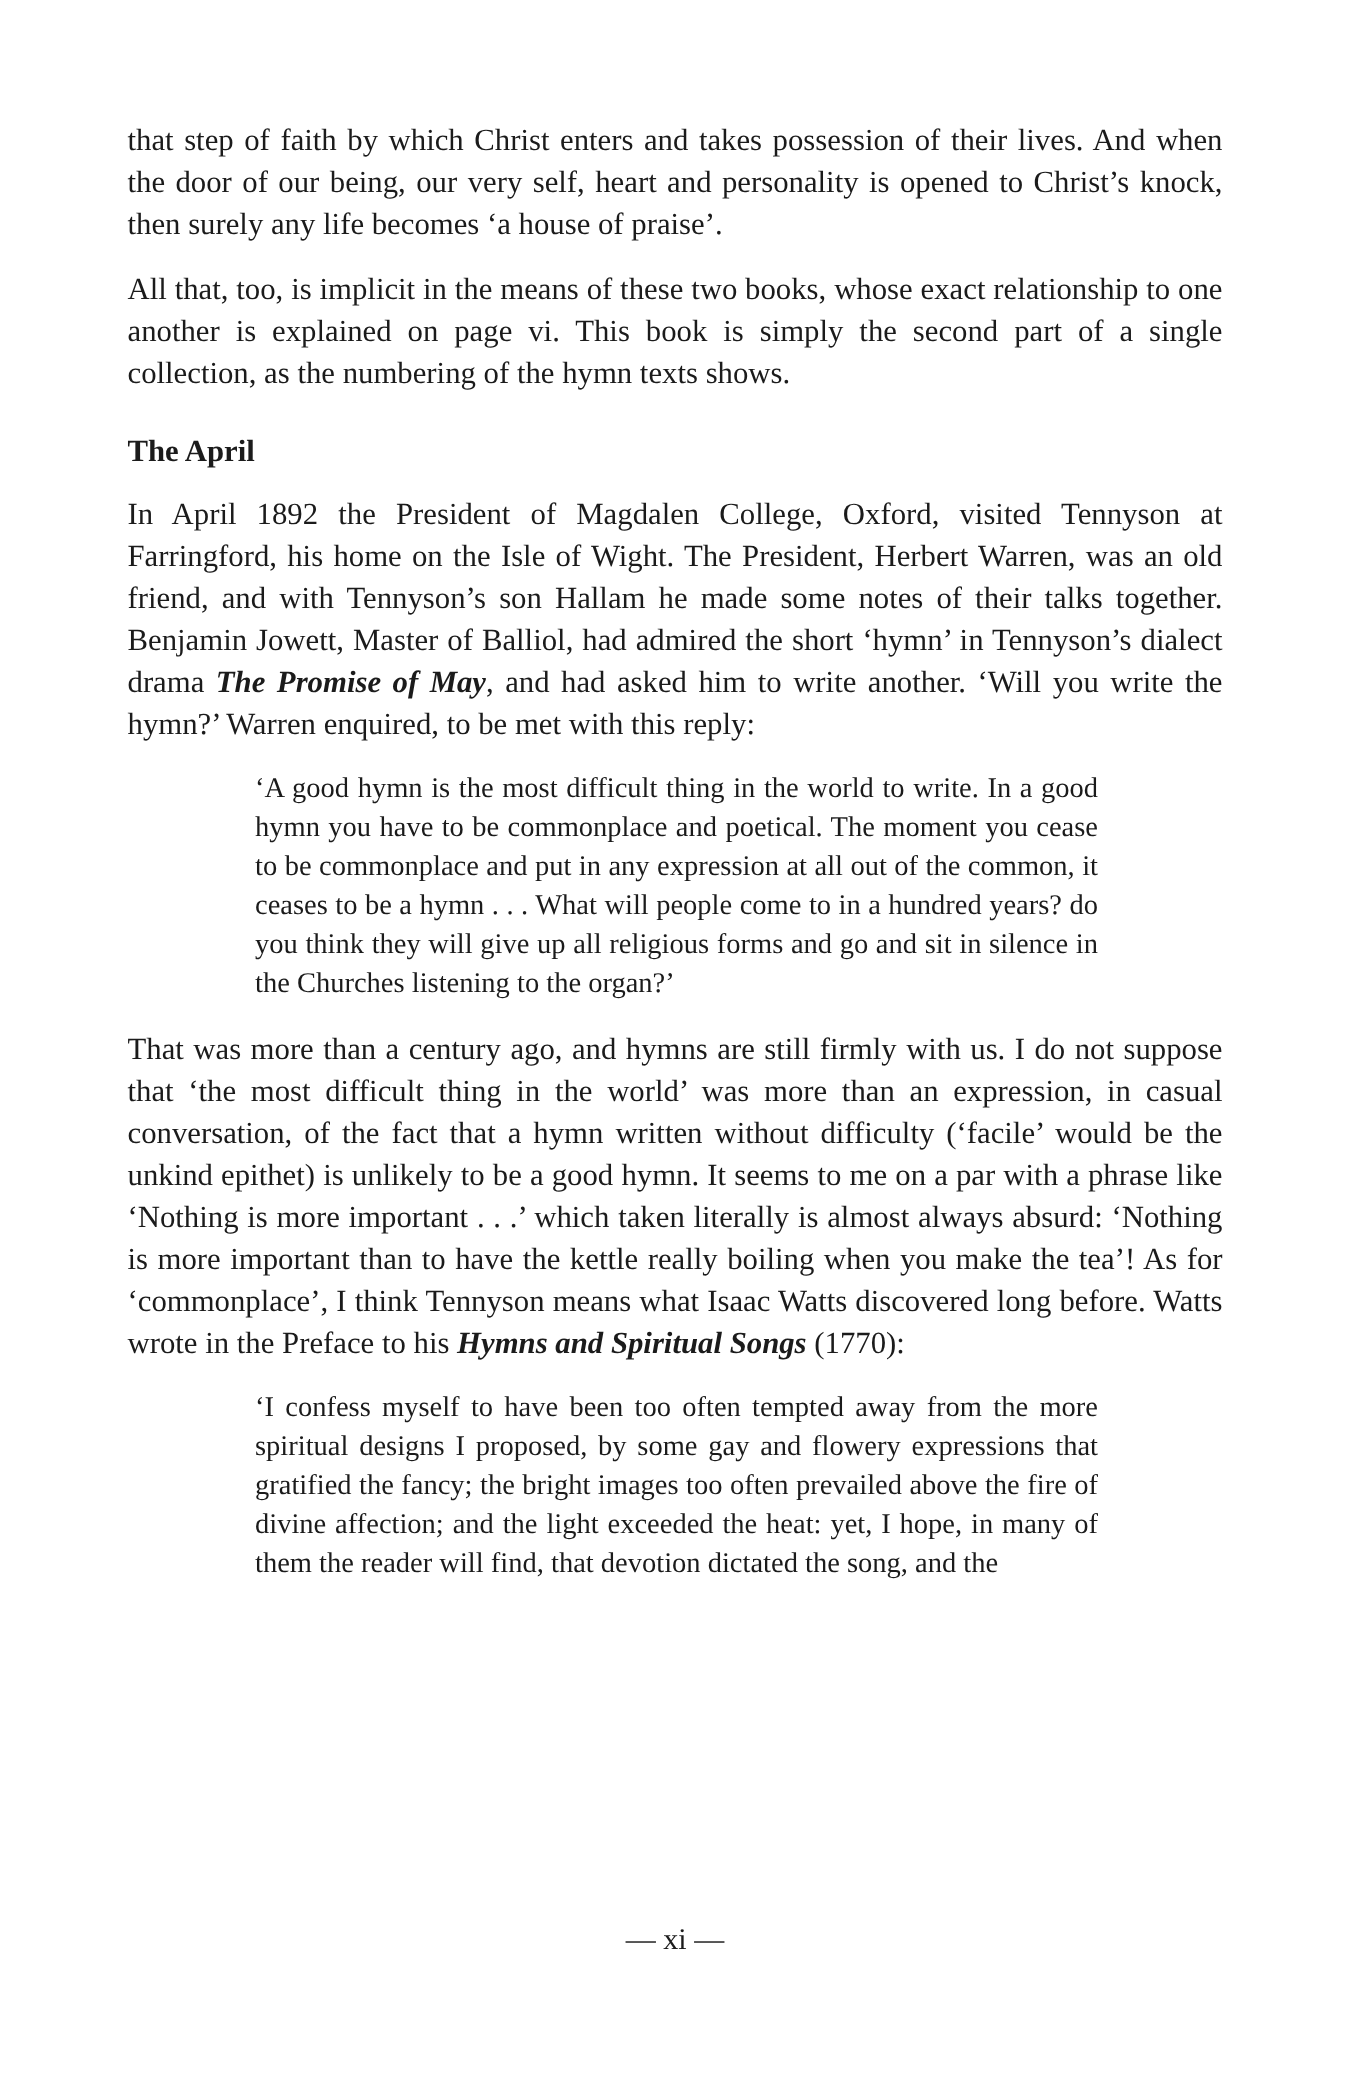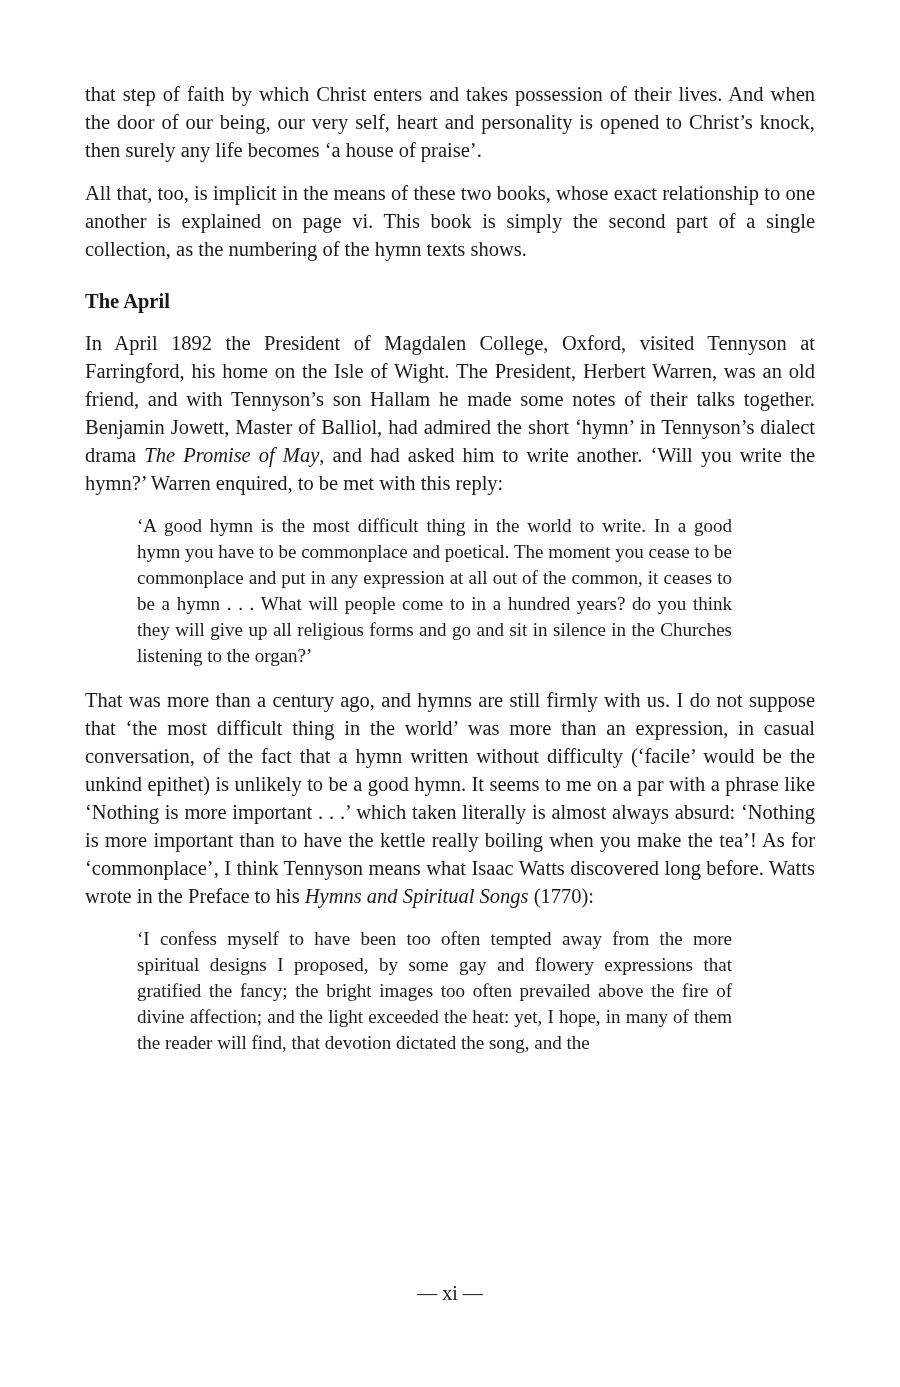--- a/index.html
+++ b/index.html
@@ -25,37 +25,38 @@
     text-align: justify;
     text-justify: inter-word;
   }
   .section-heading {
     font-size: 20.5px;
     font-weight: bold;
     margin: 24px 0 14px 0;
     line-height: 28px;
   }
   .block-quote {
-    margin: 16px 83px 17px 52px;
+    margin: 16px 83px 17px 85px;
     font-size: 19px;
     line-height: 26px;
     text-align: justify;
     text-justify: inter-word;
   }
   .page-number {
     position: absolute;
     left: 0;
     right: 0;
     bottom: 80px;
     text-align: center;
     font-size: 20px;
     color: #1b1b1b;
   }
   em.book-title {
     font-style: italic;
+    font-weight: bold;
   }
 </style>
 </head>
 <body>
 
 <div class="page">
 
   <p class="body-par">that step of faith by which Christ enters and takes possession of their lives. And when the door of our being, our very self, heart and personality is opened to Christ’s knock, then surely any life becomes ‘a house of praise’.</p>
 
   <p class="body-par">All that, too, is implicit in the means of these two books, whose exact relationship to one another is explained on page vi. This book is simply the second part of a single collection, as the numbering of the hymn texts shows.</p>

